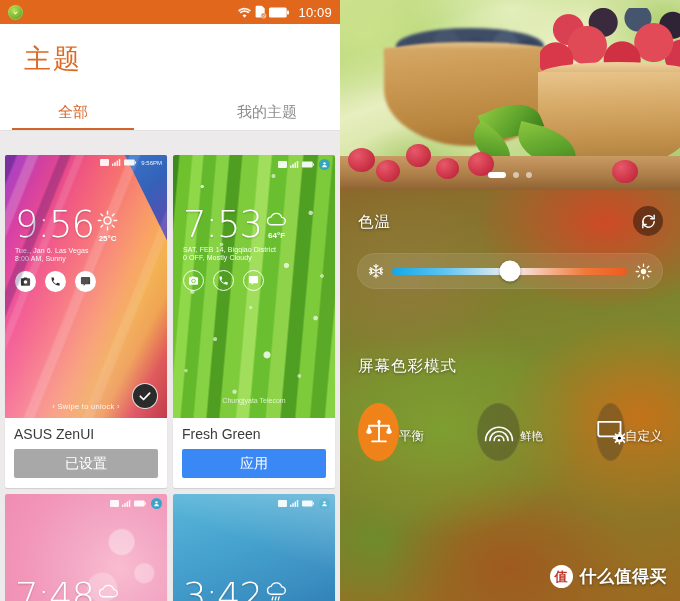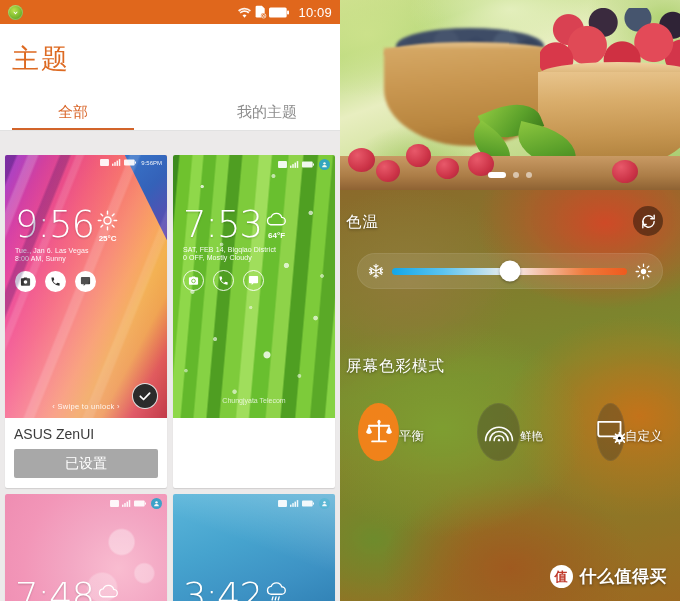--- a/index.html
+++ b/index.html
@@ -25,21 +25,21 @@
     box-shadow:0 0 0 1px rgba(255,255,255,.25) inset;
     display:flex;align-items:center;justify-content:center;
   }
   .sb-appicon svg{width:9px;height:9px;}
   .sb-spacer{flex:1;}
   .sb-icons{display:flex;align-items:center;gap:2px;}
   .sb-icons svg{display:block;}
   .sb-time{font-size:13px;color:#fff;margin-left:7px;letter-spacing:.2px;}
 
   .app-header{
-    background:#fff;height:70px;display:flex;align-items:center;padding-left:12px;
+    background:#fff;height:70px;display:flex;align-items:center;padding-left:24px;
   }
   .app-title{font-size:27px;color:#dd6a22;letter-spacing:2px;font-weight:400;}
 
   .tabbar{
     background:#fff;height:36px;display:flex;position:relative;gap:48px;
   }
   .tab{
     flex:1;display:flex;align-items:center;justify-content:center;
     font-size:15px;color:#8d8d8d;position:relative;
   }
@@ -280,21 +280,21 @@
       radial-gradient(ellipse 170px 120px at 50% 92%,#9c5a22,transparent 75%),
       radial-gradient(ellipse 140px 110px at 10% 85%,#6f8a30,transparent 72%),
       linear-gradient(170deg,#8a6a2e,#7a8a32 45%,#9a6a25 100%);
     filter:saturate(1.05);
   }
 
   .section{position:absolute;left:0;width:340px;}
   .sec-temp{top:212px;}
   .sec-modes{top:356px;}
   .sec-title{
-    font-size:15.5px;color:#fff;margin-left:6px;letter-spacing:1px;
+    font-size:15.5px;color:#fff;margin-left:18px;letter-spacing:1px;
     text-shadow:0 1px 3px rgba(0,0,0,.45);
   }
   .reset-btn{
     position:absolute;right:17px;top:-6px;width:30px;height:30px;border-radius:50%;
     background:rgba(0,0,0,.42);display:flex;align-items:center;justify-content:center;
   }
   .slider-wrap{
     margin:20px 17px 0 17px;height:36px;border-radius:18px;
     background:rgba(255,255,255,.10);
     display:flex;align-items:center;padding:0 11px;position:relative;
@@ -500,20 +500,24 @@
                 </svg>
             </div>
             <div class="lw-ic hollow">
               <svg width="11" height="11" viewBox="0 0 24 24" fill="#fff">
                   <path d="M20 2H4a2 2 0 00-2 2v12a2 2 0 002 2h4v4l4-4h8a2 2 0 002-2V4a2 2 0 00-2-2z"></path>
                 </svg>
             </div>
           </div>
         </div>
         <div class="lw-carrier">Chungjyata Telecom</div>
+      </div>
+      <div class="card-body">
+        <div class="card-name">Fresh Green</div>
+        <button class="card-btn apply">应用</button>
       </div>
     </div>
 
     <div class="card">
       <div class="thumb short wp-pink">
         <div class="mini-status">
           <svg width="9" height="7" viewBox="0 0 14 11" fill="#fff">
               <rect width="14" height="11" rx="1.5"></rect>
             </svg>
           <svg width="9" height="7" viewBox="0 0 12 9" fill="#fff">

